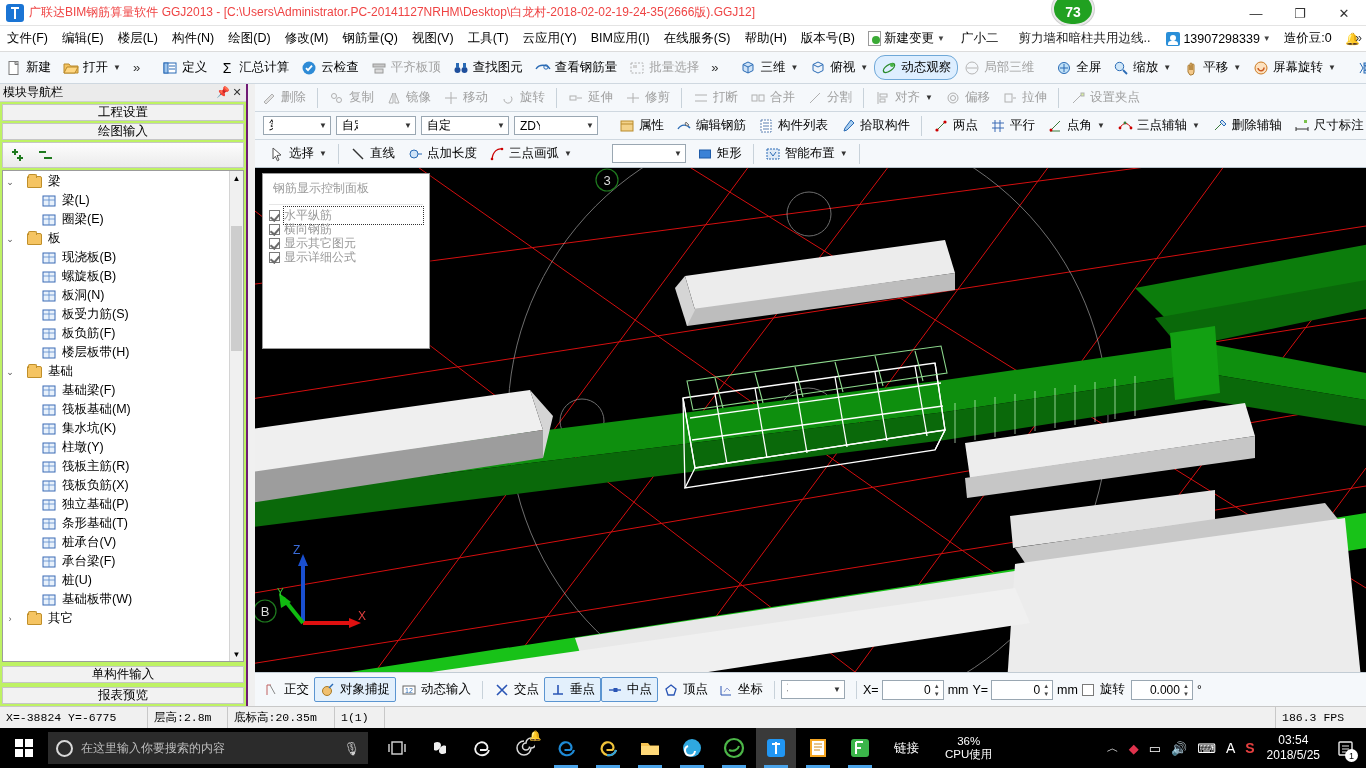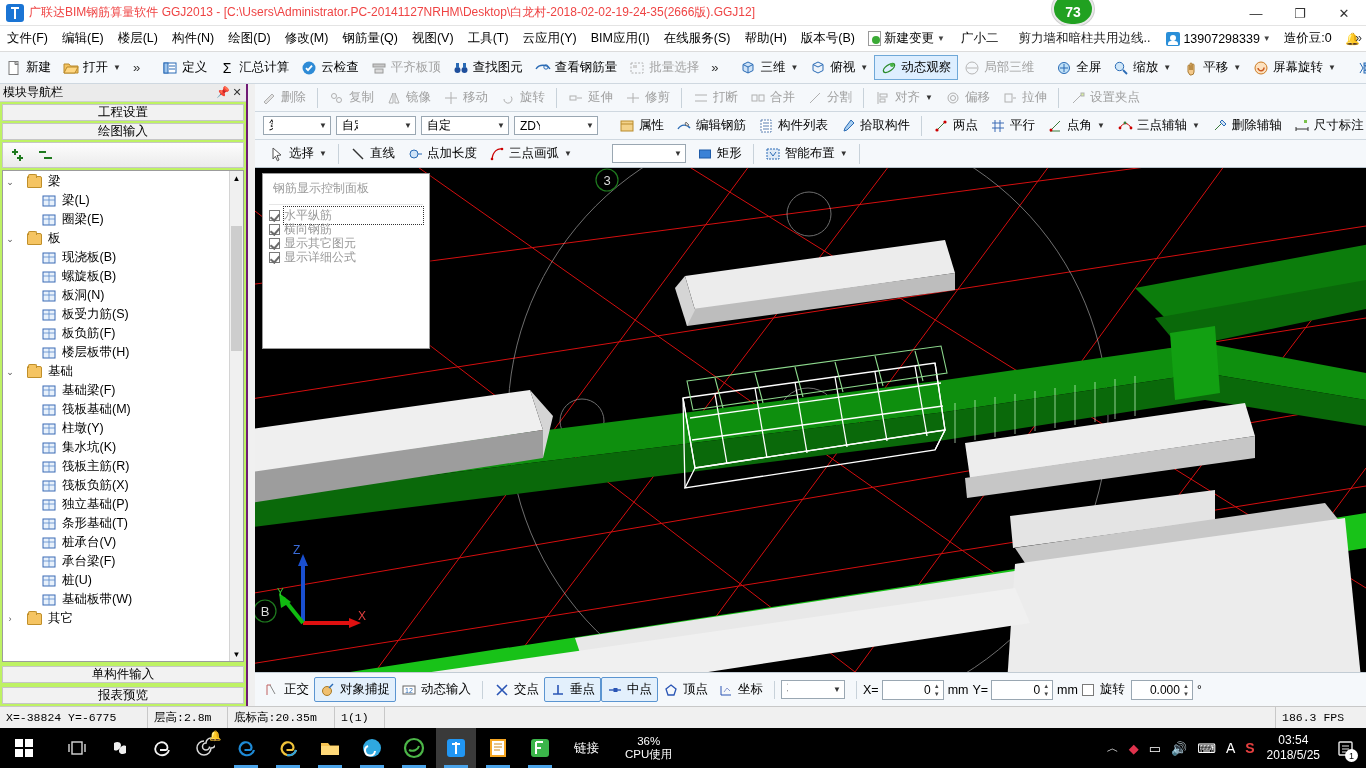--- a/index.html
+++ b/index.html
@@ -65,21 +65,21 @@
 
   
   .toolbar1 {
     position:absolute; left:0; top:52px; width:1366px; height:32px;
     background:#f5f8fb; display:flex; align-items:center;
     border-bottom:1px solid #cfd8e0;
   }
   .tb-btn { display:flex; align-items:center; gap:4px; padding:3px 6px; white-space:nowrap;
     font-size:12.5px; cursor:default; }
   .tb-btn.dis { color:#a0a0a0; }
-  .tb-btn.active { border:1px solid #6fa8d8; background:#ddeeff; border-radius:0; }
+  .tb-btn.active { border:1px solid #6fa8d8; background:#ddeeff; border-radius:11px; }
   .tb-sep { width:1px; height:20px; background:#c8d2da; margin:0 5px; }
   .ico { width:16px; height:16px; flex:none; position:relative; display:inline-block; }
   .chev { font-size:8px; color:#333; margin-left:1px; }
   .dd-more { font-size:13px; color:#333; padding:0 6px; }
 
   
   .toolbar2 {
     position:absolute; left:255px; top:84px; width:1111px; height:28px;
     background:#f5f8fb; display:flex; align-items:center;
     border-bottom:1px solid #cfd8e0;
@@ -827,29 +827,29 @@
                 <path d="M2 6h12M8 2v10" stroke="#5a8ccb" stroke-width="0.8"></path>
               </svg></span>
             <span class="lbl">筏板基础(M)</span>
           </div>
           <div class="tnode">
             <span class="indent2" style="width: 38px; border-left: 0px;"></span>
             <span class="ticon"><svg width="16" height="14" viewBox="0 0 16 14">
                 <rect x="2" y="2" width="12" height="10" fill="#e8f1fb" stroke="#3a6bb5"></rect>
                 <path d="M2 6h12M8 2v10" stroke="#5a8ccb" stroke-width="0.8"></path>
               </svg></span>
+            <span class="lbl">集水坑(K)</span>
+          </div>
+          <div class="tnode">
+            <span class="indent2" style="width: 38px; border-left: 0px;"></span>
+            <span class="ticon"><svg width="16" height="14" viewBox="0 0 16 14">
+                <rect x="2" y="2" width="12" height="10" fill="#e8f1fb" stroke="#3a6bb5"></rect>
+                <path d="M2 6h12M8 2v10" stroke="#5a8ccb" stroke-width="0.8"></path>
+              </svg></span>
             <span class="lbl">柱墩(Y)</span>
-          </div>
-          <div class="tnode">
-            <span class="indent2" style="width: 38px; border-left: 0px;"></span>
-            <span class="ticon"><svg width="16" height="14" viewBox="0 0 16 14">
-                <rect x="2" y="2" width="12" height="10" fill="#e8f1fb" stroke="#3a6bb5"></rect>
-                <path d="M2 6h12M8 2v10" stroke="#5a8ccb" stroke-width="0.8"></path>
-              </svg></span>
-            <span class="lbl">集水坑(K)</span>
           </div>
           <div class="tnode">
             <span class="indent2" style="width: 38px; border-left: 0px;"></span>
             <span class="ticon"><svg width="16" height="14" viewBox="0 0 16 14">
                 <rect x="2" y="2" width="12" height="10" fill="#e8f1fb" stroke="#3a6bb5"></rect>
                 <path d="M2 6h12M8 2v10" stroke="#5a8ccb" stroke-width="0.8"></path>
               </svg></span>
             <span class="lbl">筏板主筋(R)</span>
           </div>
           <div class="tnode">
@@ -1145,20 +1145,25 @@
 
   <div class="taskbar">
     <div class="start">
       <span class="winlogo">
           <i></i>
           <i></i>
           <i></i>
           <i></i>
         </span>
     </div>
+    <div class="searchbox">
+      <span class="circ"></span>
+      <span>在这里输入你要搜索的内容</span>
+      <span class="mic">🎙</span>
+    </div>
     <div class="tb-icons">
       <div class="tb-ic">
         <svg width="20" height="18" viewBox="0 0 20 18">
             <rect x="4" y="3" width="10" height="12" fill="none" stroke="#d8d8d8" stroke-width="1.4"></rect>
             <path d="M1 5v8M17 5v8" stroke="#d8d8d8" stroke-width="1.4"></path>
           </svg>
       </div>
       <div class="tb-ic">
         <svg width="22" height="22" viewBox="0 0 22 22">
             <path d="M5 6c5-3 9 1 6 5s-6 2-6 2M17 16c-5 3-9-1-6-5s6-2 6-2" fill="#efefef"></path>

